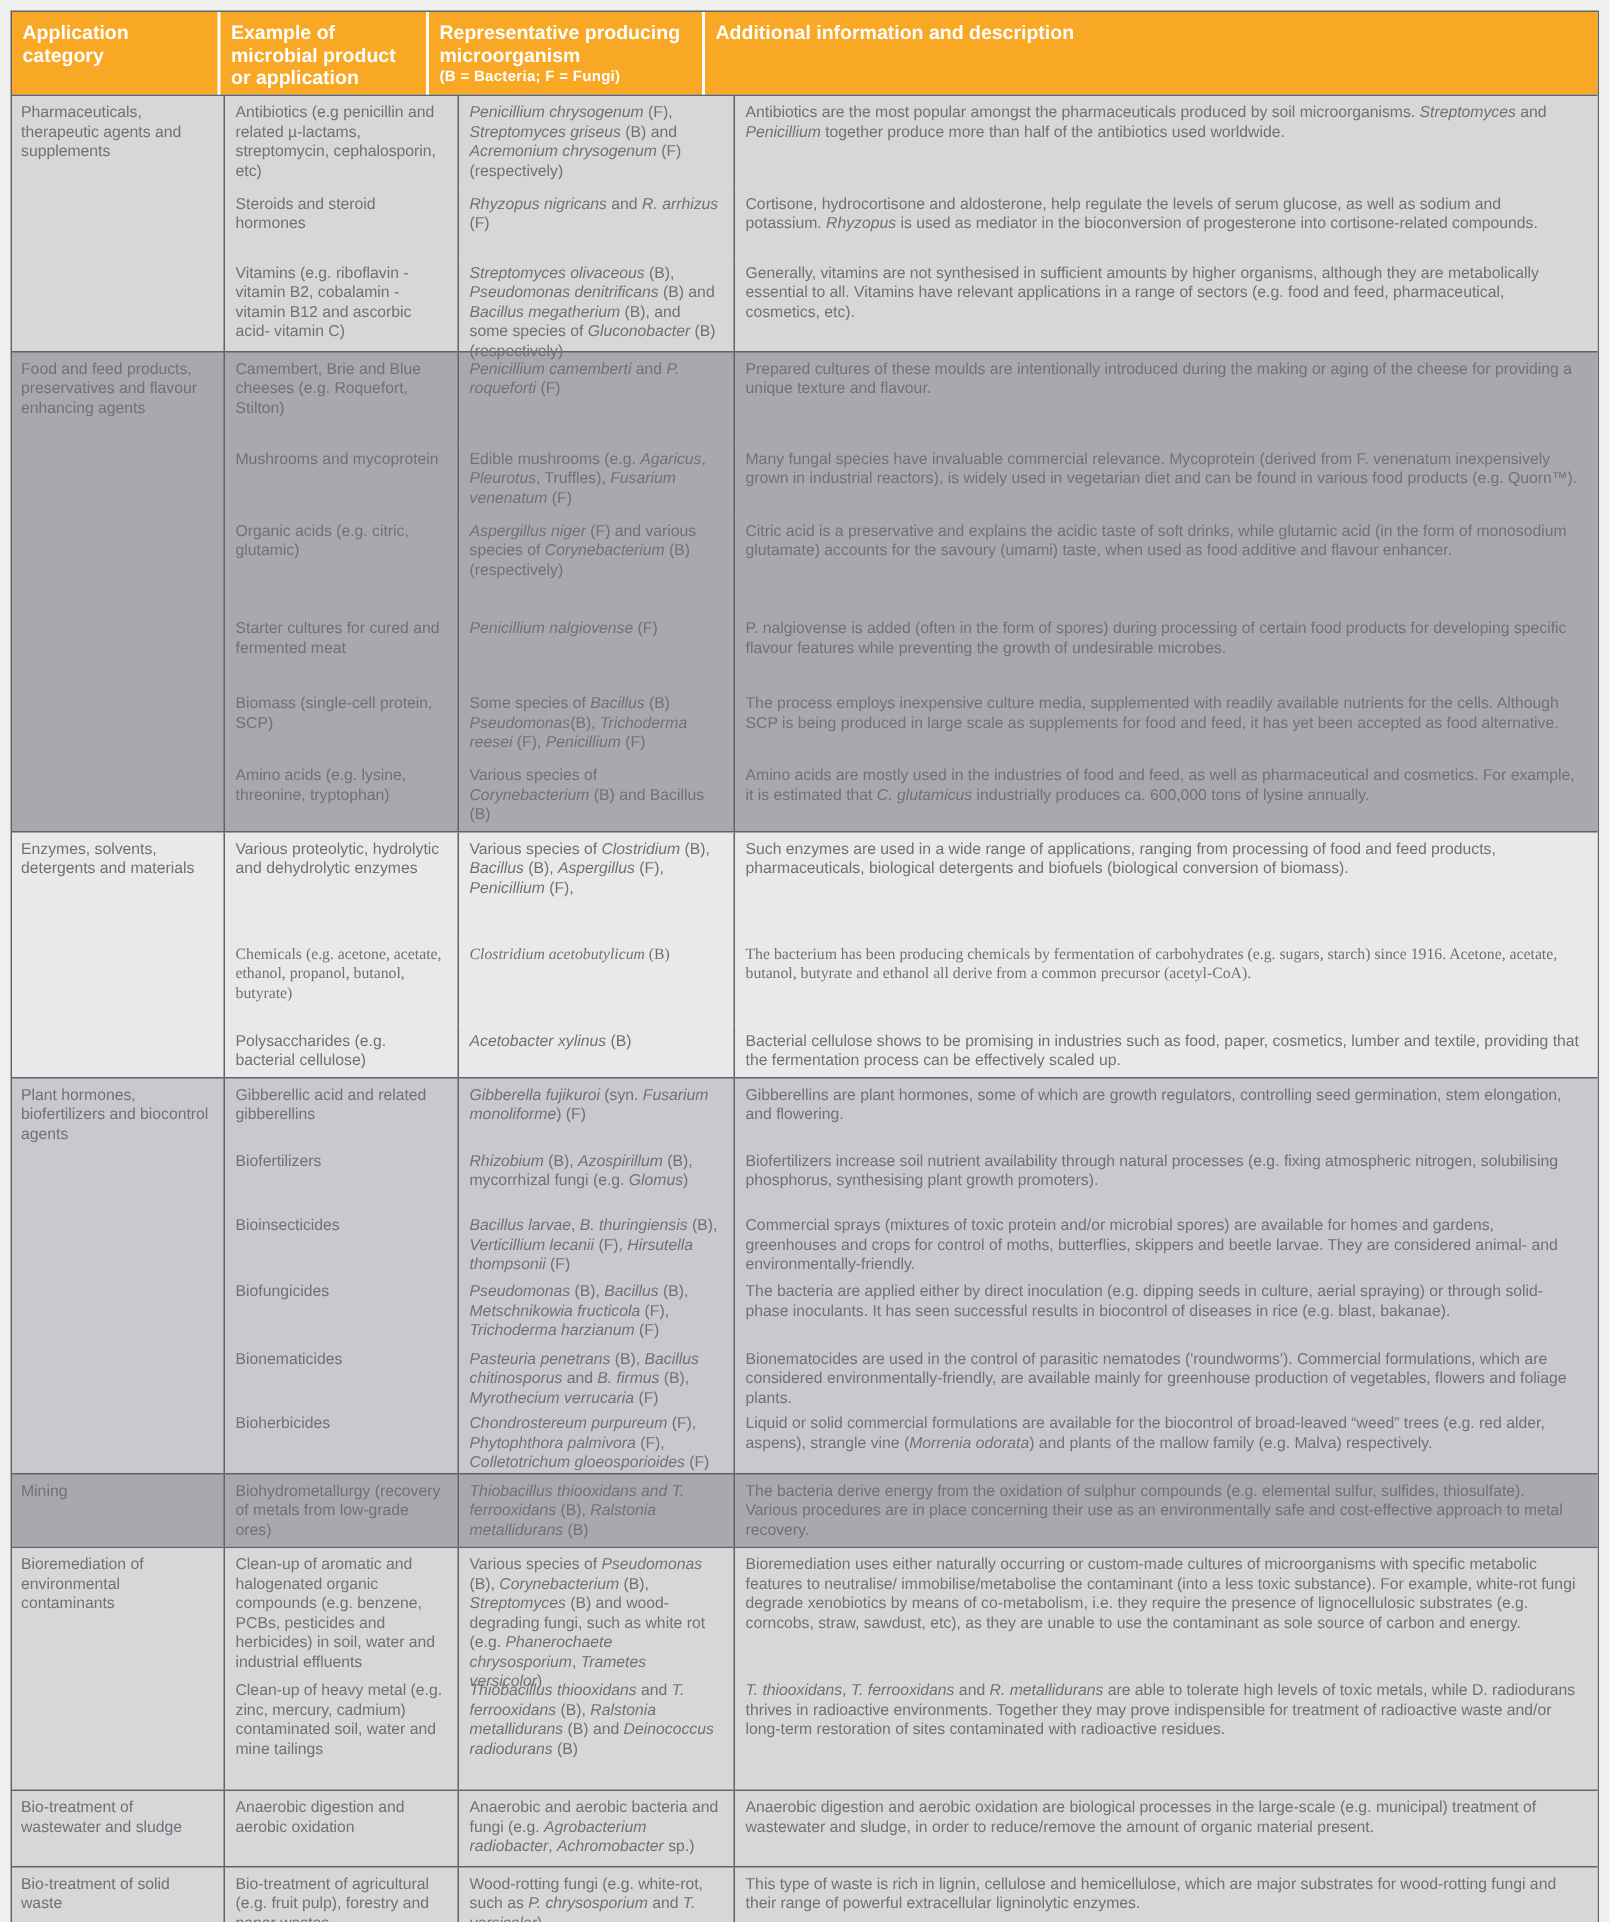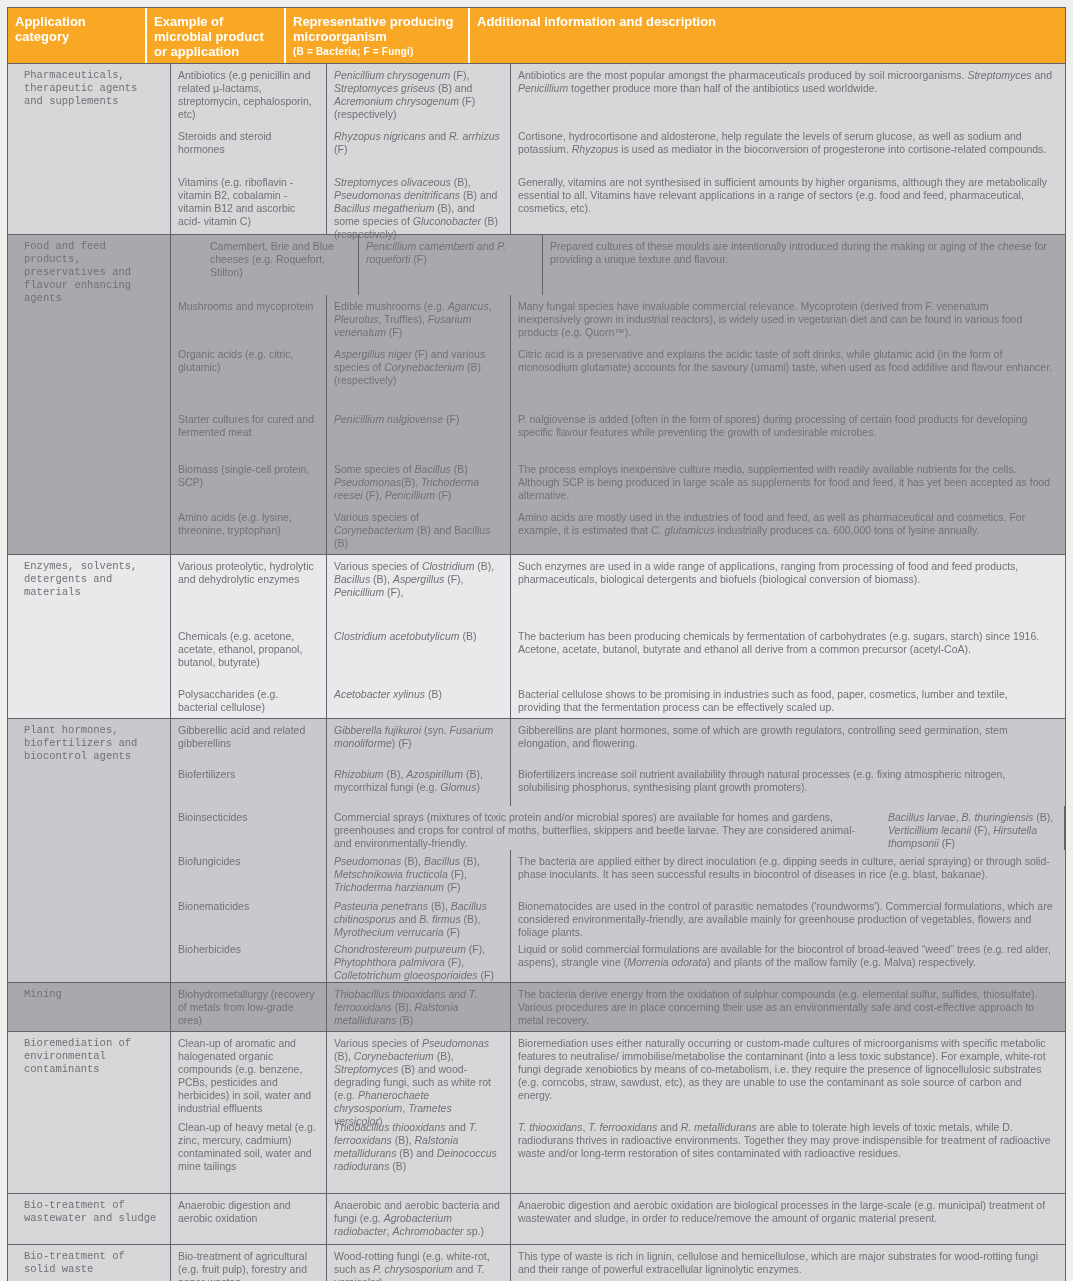--- a/index.html
+++ b/index.html
@@ -41,27 +41,26 @@
   .c1w{width:139px;flex:none;}
   .c2w{width:139px;flex:none;}
   .c3w{width:184px;flex:none;}
   .c4w{flex:1;}
   
   .section{
     display:flex;
     border-top:1px solid var(--border,#636367);
   }
   .cat{
-    width:163px;flex:none;
+    width:142px;flex:none;
     box-sizing:border-box;
-    padding:5px 8px 4px 16px;
+    padding:5px 8px 4px 6px;
     border-right:1px solid var(--border,#636367);
     font-size:10.5px;line-height:13px;
     color:var(--text,#717175);
-    font-family:Liberation Mono, monospace;
   }
   .rows{flex:1;display:flex;flex-direction:column;}
   .row{display:flex;flex:1;}
   .cell{
     box-sizing:border-box;
     padding:5px 9px 4px 7px;
     font-size:10.5px;line-height:13px;
     color:var(--text,#717175);
   }
   .cell.c2{width:156px;flex:none;border-right:1px solid var(--border,#636367);}
@@ -105,21 +104,21 @@
           <div class="row" style="min-height: 63px;">
             <div class="cell c2">Vitamins (e.g. riboflavin - vitamin B2, cobalamin -vitamin B12 and ascorbic acid- vitamin C)</div>
             <div class="cell c3"><em>Streptomyces olivaceous</em> (B), <em>Pseudomonas denitrificans</em> (B) and <em>Bacillus megatherium</em> (B), and some species of <em>Gluconobacter</em> (B) (respectively)</div>
             <div class="cell c4">Generally, vitamins are not synthesised in sufficient amounts by higher organisms, although they are metabolically essential to all. Vitamins have relevant applications in a range of sectors (e.g. food and feed, pharmaceutical, cosmetics, etc).</div>
           </div>
         </div>
       </div>
       <div class="section" style="background: rgb(169, 169, 173);">
         <div class="cat">Food and feed products, preservatives and flavour enhancing agents</div>
         <div class="rows">
-          <div class="row" style="min-height: 60px; margin-left: 32px;">
+          <div class="row" style="min-height: 60px;">
             <div class="cell c2">Camembert, Brie and Blue cheeses (e.g. Roquefort, Stilton)</div>
             <div class="cell c3"><em>Penicillium camemberti</em> and <em>P. roqueforti</em> (F)</div>
             <div class="cell c4">Prepared cultures of these moulds are intentionally introduced during the making or aging of the cheese for providing a unique texture and flavour.</div>
           </div>
           <div class="row" style="min-height: 45px;">
             <div class="cell c2">Mushrooms and mycoprotein</div>
             <div class="cell c3">Edible mushrooms (e.g. <em>Agaricus</em>, <em>Pleurotus</em>, Truffles), <em>Fusarium venenatum</em> (F)</div>
             <div class="cell c4">Many fungal species have invaluable commercial relevance. Mycoprotein (derived from F. venenatum inexpensively grown in industrial reactors), is widely used in vegetarian diet and can be found in various food products (e.g. Quorn™).</div>
           </div>
           <div class="row" style="min-height: 65px;">
@@ -145,21 +144,21 @@
         </div>
       </div>
       <div class="section" style="background: rgb(233, 233, 235);">
         <div class="cat">Enzymes, solvents, detergents and materials</div>
         <div class="rows">
           <div class="row" style="min-height: 70px;">
             <div class="cell c2">Various proteolytic, hydrolytic and dehydrolytic enzymes</div>
             <div class="cell c3">Various species of <em>Clostridium</em> (B), <em>Bacillus</em> (B), <em>Aspergillus</em> (F), <em>Penicillium</em> (F),</div>
             <div class="cell c4">Such enzymes are used in a wide range of applications, ranging from processing of food and feed products, pharmaceuticals, biological detergents and biofuels (biological conversion of biomass).</div>
           </div>
-          <div class="row" style="min-height: 58px;">
+          <div class="row" style="min-height: 58px; font-family: Liberation Serif, serif;">
             <div class="cell c2">Chemicals (e.g. acetone, acetate, ethanol, propanol, butanol, butyrate)</div>
             <div class="cell c3"><em>Clostridium acetobutylicum</em> (B)</div>
             <div class="cell c4">The bacterium has been producing chemicals by fermentation of carbohydrates (e.g. sugars, starch) since 1916. Acetone, acetate, butanol, butyrate and ethanol all derive from a common precursor (acetyl-CoA).</div>
           </div>
           <div class="row" style="min-height: 27px;">
             <div class="cell c2">Polysaccharides (e.g. bacterial cellulose)</div>
             <div class="cell c3"><em>Acetobacter xylinus</em> (B)</div>
             <div class="cell c4">Bacterial cellulose shows to be promising in industries such as food, paper, cosmetics, lumber and textile, providing that the fermentation process can be effectively scaled up.</div>
           </div>
         </div>
@@ -172,22 +171,22 @@
             <div class="cell c3"><em>Gibberella fujikuroi</em> (syn. <em>Fusarium monoliforme</em>) (F)</div>
             <div class="cell c4">Gibberellins are plant hormones, some of which are growth regulators, controlling seed germination, stem elongation, and flowering.</div>
           </div>
           <div class="row" style="min-height: 32px;">
             <div class="cell c2">Biofertilizers</div>
             <div class="cell c3"><em>Rhizobium</em> (B), <em>Azospirillum</em> (B), mycorrhizal fungi (e.g. <em>Glomus</em>)</div>
             <div class="cell c4">Biofertilizers increase soil nutrient availability through natural processes (e.g. fixing atmospheric nitrogen, solubilising phosphorus, synthesising plant growth promoters).</div>
           </div>
           <div class="row" style="min-height: 42px;">
             <div class="cell c2">Bioinsecticides</div>
+            <div class="cell c3"><em>Bacillus larvae</em>, <em>B. thuringiensis</em> (B), <em>Verticillium lecanii</em> (F), <em>Hirsutella thompsonii</em> (F)</div>
             <div class="cell c4">Commercial sprays (mixtures of toxic protein and/or microbial spores) are available for homes and gardens, greenhouses and crops for control of moths, butterflies, skippers and beetle larvae. They are considered animal- and environmentally-friendly.</div>
-            <div class="cell c3"><em>Bacillus larvae</em>, <em>B. thuringiensis</em> (B), <em>Verticillium lecanii</em> (F), <em>Hirsutella thompsonii</em> (F)</div>
           </div>
           <div class="row" style="min-height: 45px;">
             <div class="cell c2">Biofungicides</div>
             <div class="cell c3"><em>Pseudomonas</em> (B), <em>Bacillus</em> (B), <em>Metschnikowia fructicola</em> (F), <em>Trichoderma harzianum</em> (F)</div>
             <div class="cell c4">The bacteria are applied either by direct inoculation (e.g. dipping seeds in culture, aerial spraying) or through solid-phase inoculants. It has seen successful results in biocontrol of diseases in rice (e.g. blast, bakanae).</div>
           </div>
           <div class="row" style="min-height: 42px;">
             <div class="cell c2">Bionematicides</div>
             <div class="cell c3"><em>Pasteuria penetrans</em> (B), <em>Bacillus chitinosporus</em> and <em>B. firmus</em> (B), <em>Myrothecium verrucaria</em> (F)</div>
             <div class="cell c4">Bionematocides are used in the control of parasitic nematodes ('roundworms'). Commercial formulations, which are considered environmentally-friendly, are available mainly for greenhouse production of vegetables, flowers and foliage plants.</div>

